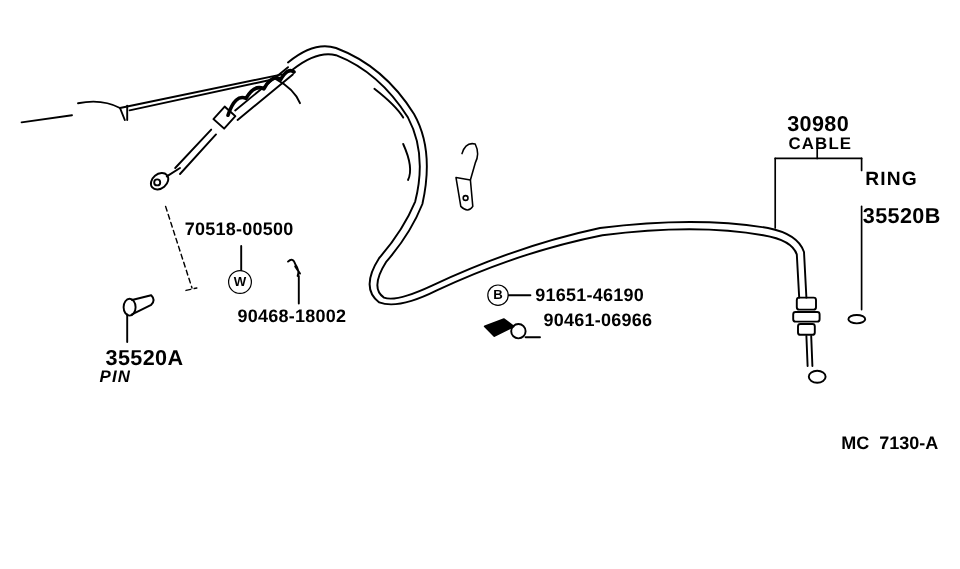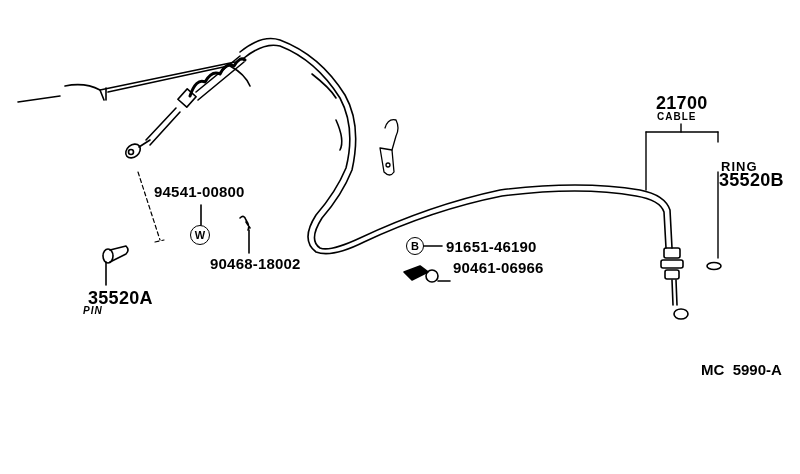--- a/index.html
+++ b/index.html
@@ -1,21 +1,21 @@
 <!DOCTYPE html>
 <html><head>
   <meta charset="utf-8">
   <style>
     html, body { margin: 0; padding: 0; background: #ffffff; }
     body { width: 800px; height: 474px; position: relative; overflow: hidden; font-family: "Liberation Sans", sans-serif; color: #000; }
     svg.art { position: absolute; left: 0; top: 0; width: 800px; height: 474px; }
     .lbl { position: absolute; font-family: "Liberation Sans", sans-serif; color: #000; white-space: nowrap; line-height: 1; }
     .pn { font-size: 15px; font-weight: bold; letter-spacing: 0.2px; }
     .pn-big { font-size: 18px; font-weight: bold; letter-spacing: 0.3px; }
-    .nm { font-size: 10px; font-weight: bold; letter-spacing: 1px; }
+    .nm { font-size: 14px; font-weight: bold; letter-spacing: 1px; }
     .code { font-size: 15px; font-weight: bold; }
   </style>
 </head>
 <body>
 
 <svg class="art" viewBox="0 0 800 474" xmlns="http://www.w3.org/2000/svg" fill="none" stroke="#000" stroke-width="1.6" stroke-linecap="round" stroke-linejoin="round">
 
   <g>
     <path d="M18 102 L60 96"></path>
     <path d="M65 86 Q85 82 100 90 L104 100"></path>
@@ -95,27 +95,27 @@
   <ellipse cx="714" cy="266" rx="7" ry="3.5"></ellipse>
 </svg>
 
 <div class="lbl" style="left:190px;top:225px;width:20px;height:20px;border:1.6px solid #000;border-radius:50%;box-sizing:border-box;display:flex;align-items:center;justify-content:center;font-size:11px;font-weight:bold;">
   <span>W</span>
 </div>
 <div class="lbl" style="left:406px;top:237px;width:18px;height:18px;border:1.6px solid #000;border-radius:50%;box-sizing:border-box;display:flex;align-items:center;justify-content:center;font-size:11px;font-weight:bold;">
   <span>B</span>
 </div>
 
-<div class="lbl pn-big" style="left:656px;top:94px;">21700</div>
+<div class="lbl pn-big" style="left:656px;top:94px;">30980</div>
 <div class="lbl nm" style="left:657px;top:112px;">CABLE</div>
 
 <div class="lbl pn-big" style="left:719px;top:143px;margin-top:28px;">35520B</div>
-<div class="lbl nm" style="left:693px;top:160px;font-size:13px;padding-left:28px;">RING</div>
+<div class="lbl nm" style="left:693px;top:142px;font-size:16px;padding-left:28px;">RING</div>
 
 <div class="lbl pn-big" style="left:88px;top:289px;">35520A</div>
 <div class="lbl nm" style="left:83px;top:306px;font-style:italic;">PIN</div>
 
-<div class="lbl pn" style="left:154px;top:184px;">94541-00800</div>
-<div class="lbl pn" style="left:210px;top:256px;">90468-18002</div>
+<div class="lbl pn" style="left:154px;top:184px;">70518-00500</div>
+<div class="lbl pn" style="left:198px;top:256px;">90468-18002</div>
 <div class="lbl pn" style="left:446px;top:239px;">91651-46190</div>
 <div class="lbl pn" style="left:453px;top:260px;">90461-06966</div>
 
-<div class="lbl code" style="left:701px;top:362px;white-space:pre;">MC  5990-A</div>
+<div class="lbl code" style="left:701px;top:362px;white-space:pre;">MC  7130-A</div>
 
 </body></html>

